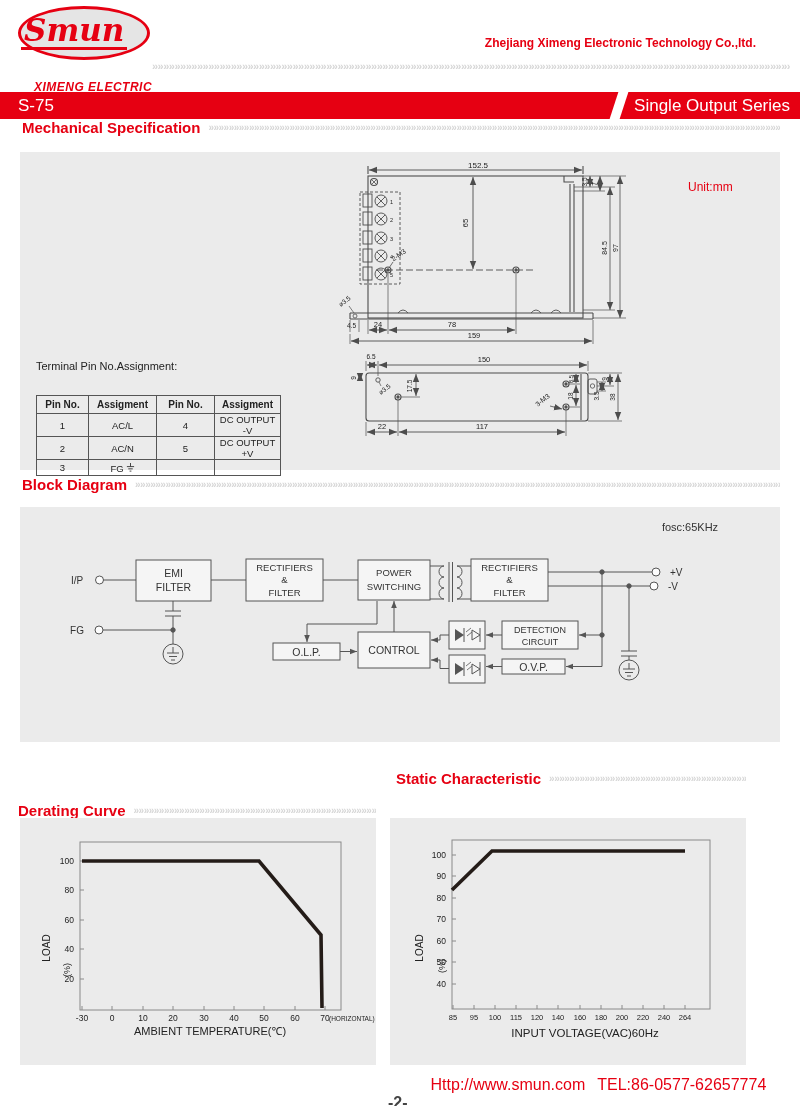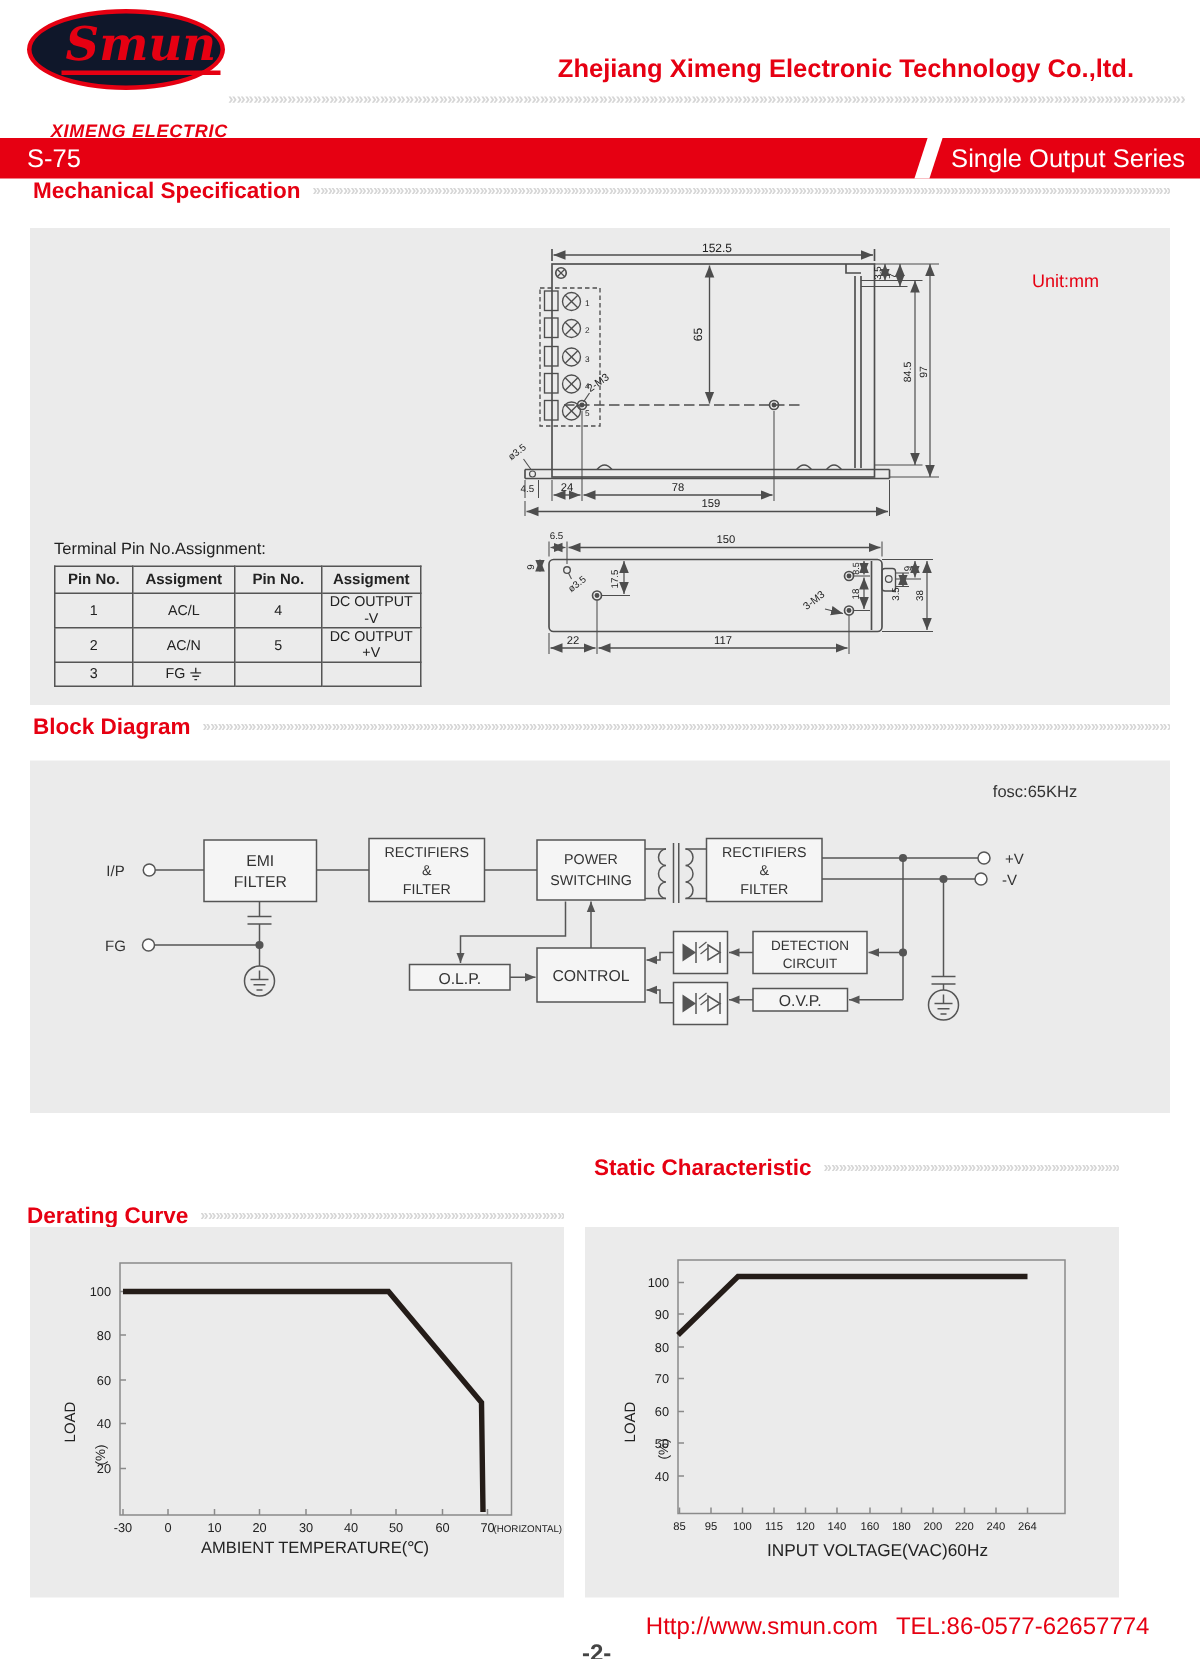--- a/index.html
+++ b/index.html
@@ -7,38 +7,38 @@
     --panel:#ebebeb;
     --chev:#d6d6d6;
     --ink:#333;
     --draw:#4d4d4d;
   }
   *{margin:0;padding:0;box-sizing:border-box}
   html,body{background:#fff}
   body{width:800px;height:1106px;position:relative;font-family:"Liberation Sans",sans-serif;color:var(--ink);overflow:hidden}
   
   .logo{position:absolute;top:6px;left:18px;width:152px}
-  .logo-oval{width:132px;height:54px;border:3px solid var(--red);border-radius:50%;display:flex;align-items:center;justify-content:flex-end;background:#0f172a}
+  .logo-oval{width:132px;height:54px;border:3px solid var(--red);border-radius:50%;display:flex;align-items:center;justify-content:flex-start;background:#e5e5e5}
   .logo-word{font-family:"DejaVu Serif",serif;font-style:italic;font-weight:bold;font-size:31px;color:var(--red);border-bottom:3px solid var(--red);line-height:.95;padding:0 3px 2px}
   .logo-sub{font-size:12px;font-style:italic;font-weight:bold;color:var(--red);letter-spacing:.5px;border-bottom:2px solid var(--red);padding:2px 0 2px;margin-top:18px;text-align:center;width:150px;white-space:nowrap}
-  .company{position:absolute;top:36px;right:44px;font-size:17px;font-weight:bold;color:var(--red);white-space:nowrap}
+  .company{position:absolute;top:36px;right:44px;font-size:12px;font-weight:bold;color:var(--red);white-space:nowrap}
   .hdr-chev{position:absolute;top:60px;left:152px;width:638px;height:14px}
   .chev{color:var(--chev);font-size:11px;letter-spacing:-.5px;white-space:nowrap;overflow:hidden;line-height:1.2;font-weight:bold}
   .banner{position:absolute;top:92px;left:0;width:800px;height:27px;background:var(--red);color:#fff;display:flex;align-items:center;justify-content:space-between;padding:0 10px 0 18px;font-size:17px}
   .series-wrap{display:flex;align-items:center;gap:10px;height:44px}
   .slash{width:10px;height:27px;background:#fff;transform:skewX(-18deg)}
   
   .sec-title{position:absolute;display:flex;align-items:center;gap:8px;font-size:15px;font-weight:bold;color:var(--red);white-space:nowrap}
   .sec-title .chev{flex:1;font-weight:bold;font-size:10px}
   
   .panel{position:absolute;background:var(--panel)}
   .unit{position:absolute;left:668px;top:28px;color:var(--red);font-weight:normal;font-size:12px}
   
   .pin-wrap{position:absolute;left:16px;top:208px;width:260px}
-  .pin-title{font-size:11px;color:#222;margin-bottom:5px}
+  .pin-title{font-size:11px;color:#222;margin-bottom:23px}
   .pin-table{border-collapse:collapse;background:transparent}
   .pin-table th,.pin-table td{border:1px solid #555;text-align:center;height:16px;font-size:9.5px;padding:0 2px;color:#222}
   .pin-table th{font-weight:bold;height:18px;font-size:10px}
   .c1{width:52px}.c2{width:68px}.c3{width:58px}.c4{width:66px}
   .fg-cell span{vertical-align:middle}
   .gnd-ic{vertical-align:middle;margin-left:2px}
   
   svg text{stroke:none;fill:#222;font-family:"Liberation Sans",sans-serif}
   .blk-svg text{fill:#333}
   

